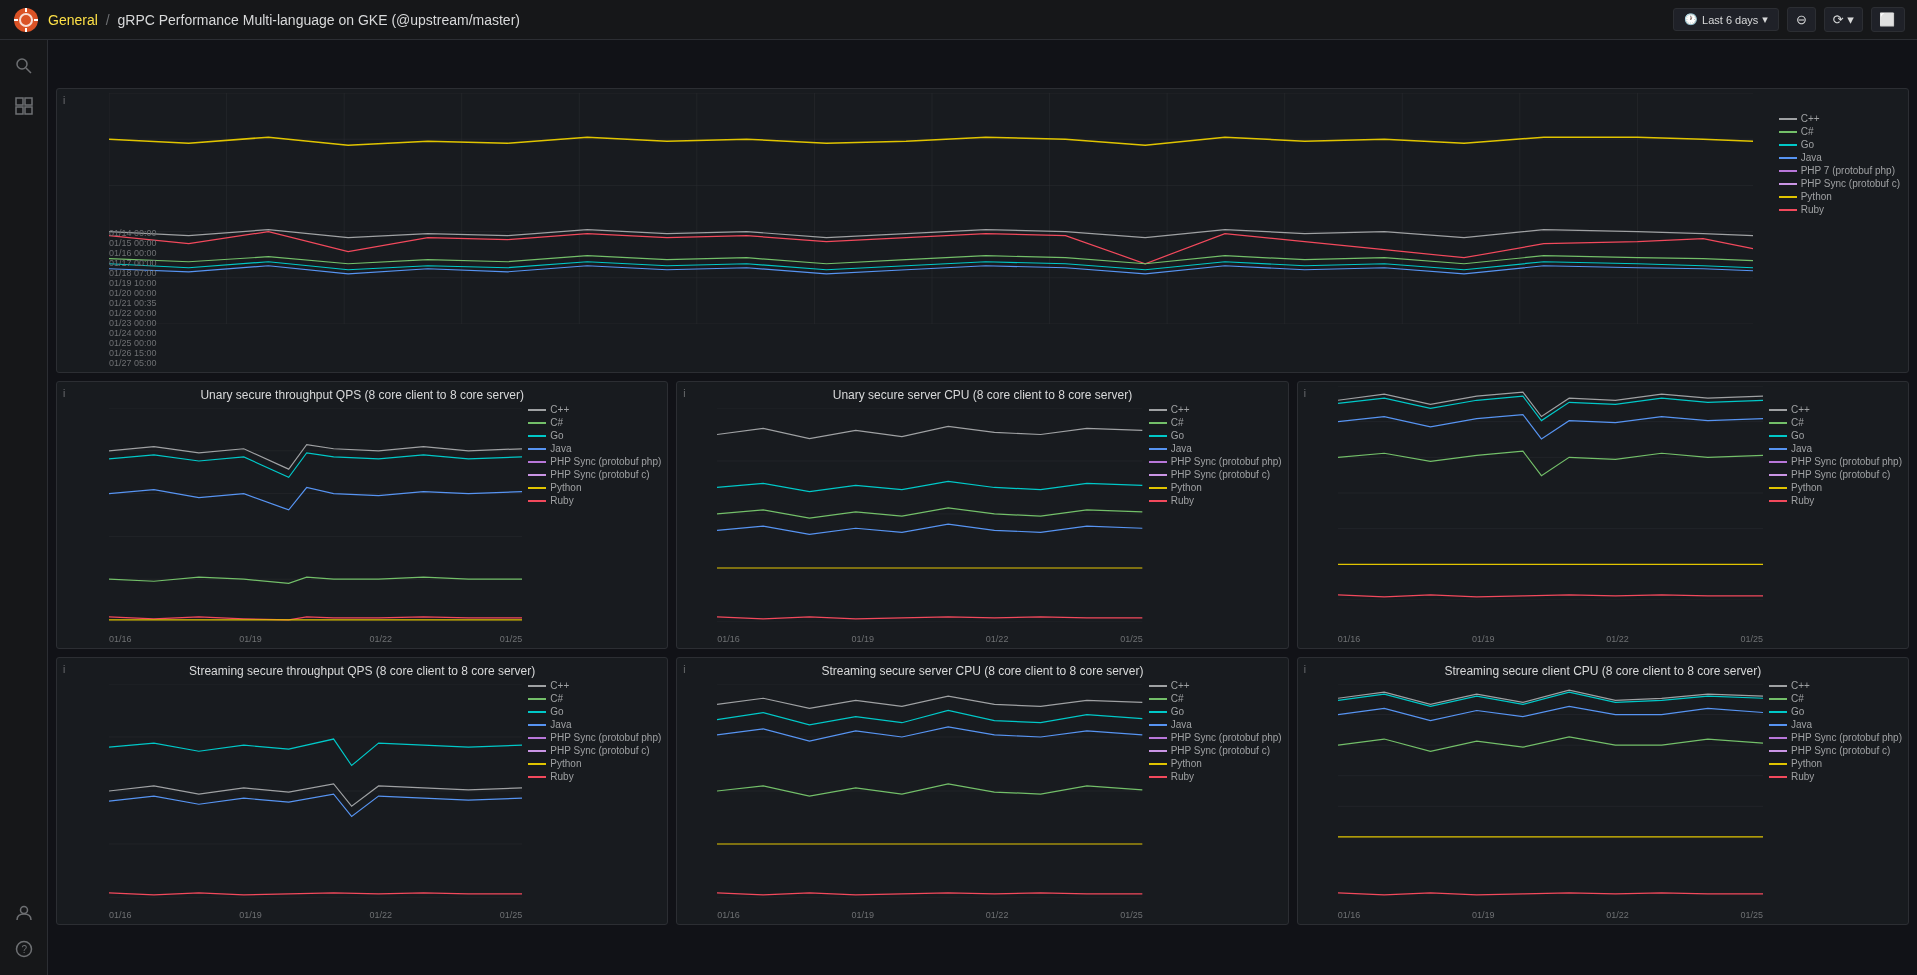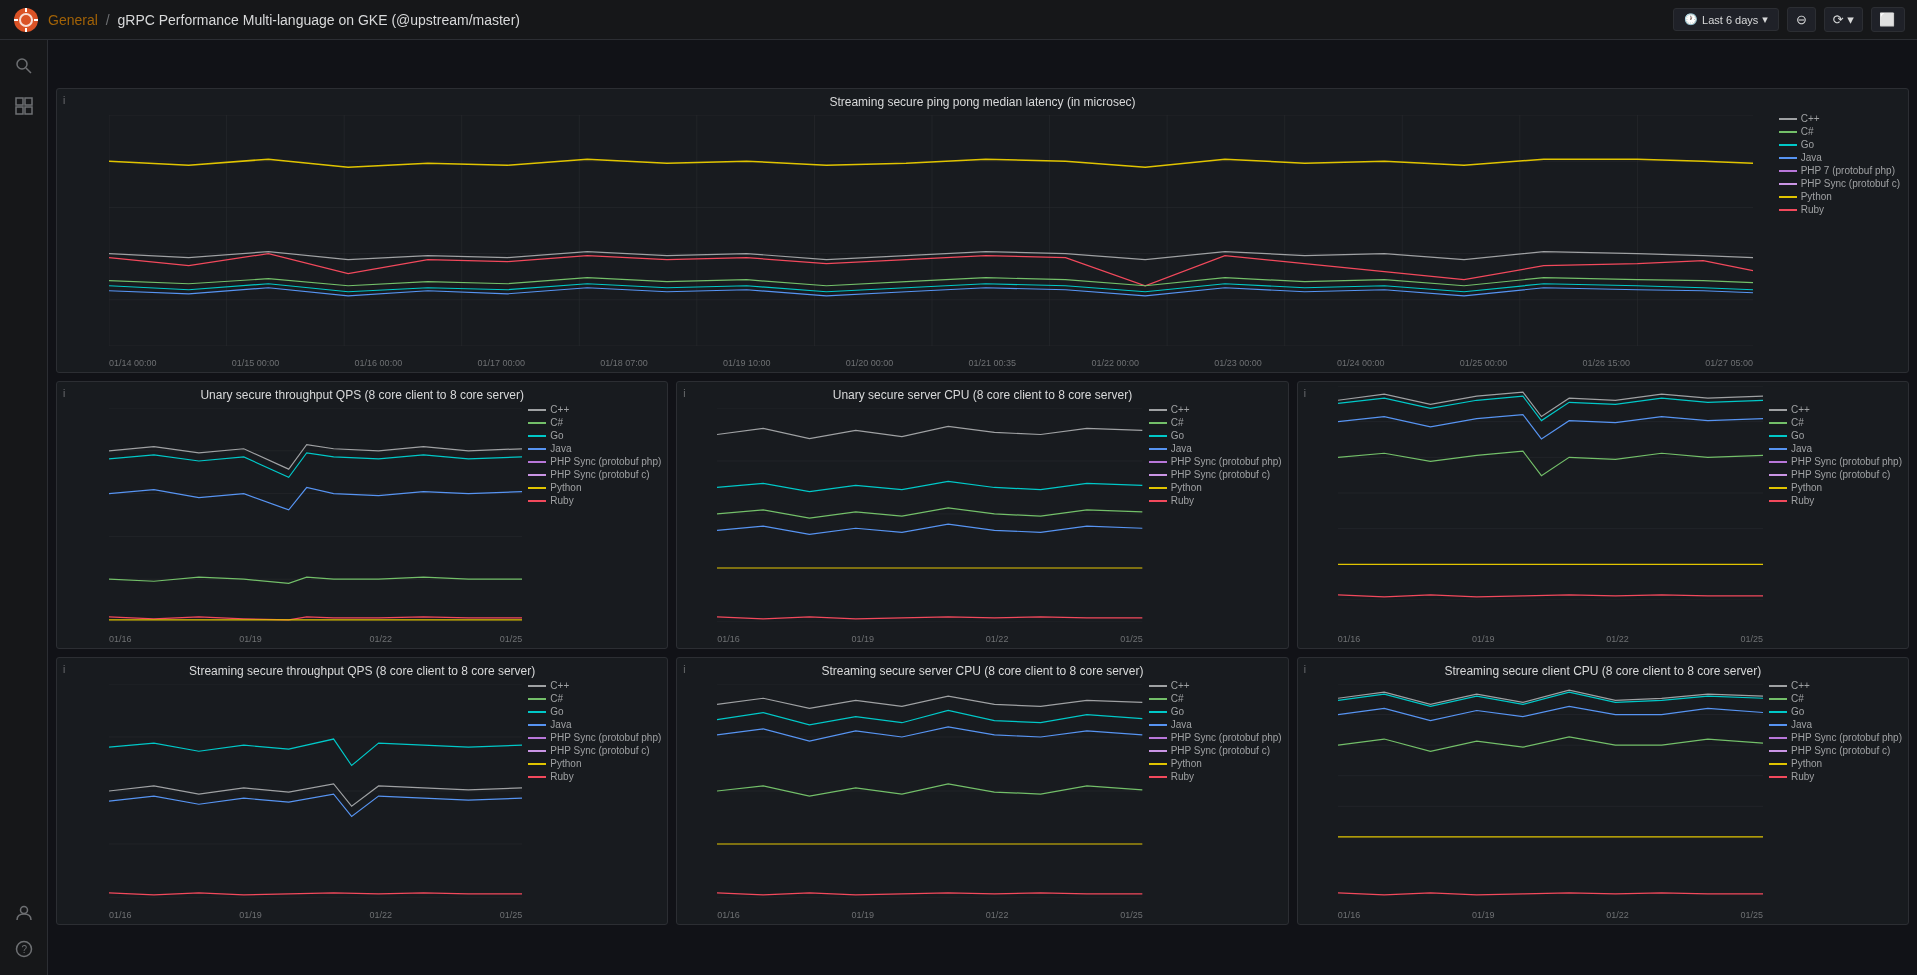--- a/index.html
+++ b/index.html
@@ -171,21 +171,21 @@
     <svg viewBox="0 0 28 28" width="28" height="28">
       <circle cx="14" cy="14" r="12" fill="#f05a28" opacity="0.9"></circle>
       <circle cx="14" cy="14" r="6" fill="none" stroke="#fff" stroke-width="2" opacity="0.8"></circle>
       <line x1="14" y1="2" x2="14" y2="6" stroke="#fff" stroke-width="2"></line>
       <line x1="14" y1="22" x2="14" y2="26" stroke="#fff" stroke-width="2"></line>
       <line x1="2" y1="14" x2="6" y2="14" stroke="#fff" stroke-width="2"></line>
       <line x1="22" y1="14" x2="26" y2="14" stroke="#fff" stroke-width="2"></line>
     </svg>
   </div>
   <div class="topbar-title">
-    <span style="color:#a16207;cursor:pointer">General</span>
+    <span style="color:#fde047;cursor:pointer">General</span>
     <span class="sep">/</span>
     <span>gRPC Performance Multi-language on GKE (@upstream/master)</span>
   </div>
   <div class="topbar-right">
     <button class="time-btn">
       <span>🕐</span>
       <span>Last 6 days</span>
       <span>▾</span>
     </button>
     <button class="icon-btn">⊖</button>
@@ -222,21 +222,20 @@
           <text x="6.5" y="13" fill="#6e7073" font-size="10">?</text>
         </svg>
     </div>
   </div>
 </div>
 
 <div class="main">
 
   <div class="chart-panel" style="height:285px;">
     <div class="info-icon">i</div>
-    <div class="chart-panel-title">Streaming secure ping pong median latency (in microsec)</div>
 
     <div class="legend">
       <div class="legend-item">
         <div class="legend-line" style="background:#9fa1a3;"></div>
         <span>C++</span>
       </div>
       <div class="legend-item">
         <div class="legend-line" style="background:#73bf69;"></div>
         <span>C#</span>
       </div>
@@ -303,21 +302,21 @@
 
       <polyline points="0,142 80,150 160,138 240,158 320,144 400,146 480,140 560,144 640,142 720,148 800,144 880,140 960,142 1040,170 1120,140 1200,148 1280,156 1360,164 1440,150 1534,148 1600,145 1650,155" fill="none" stroke="#f2495c" stroke-width="1.2"></polyline>
 
       <polyline points="0,170 80,174 160,168 240,176 320,172 400,174 480,168 560,172 640,170 720,176 800,172 880,168 960,170 1040,176 1120,168 1200,172 1280,170 1360,176 1440,168 1534,170 1600,172 1650,174" fill="none" stroke="#00c8c8" stroke-width="1.2"></polyline>
 
       <polyline points="0,175 80,178 160,172 240,180 320,175 400,178 480,172 560,176 640,174 720,180 800,176 880,172 960,174 1040,180 1120,172 1200,176 1280,174 1360,180 1440,172 1534,174 1600,175 1650,177" fill="none" stroke="#5794f2" stroke-width="1.2"></polyline>
 
       <polyline points="0,165 80,168 160,163 240,170 320,166 400,168 480,162 560,166 640,164 720,170 800,166 880,162 960,164 1040,170 1120,162 1200,166 1280,164 1360,170 1440,162 1534,164 1600,165 1650,167" fill="none" stroke="#73bf69" stroke-width="1.2"></polyline>
     </svg>
 
-    <div style="position:absolute; bottom:4px; left:52px; right:155px; display:flex; justify-content:space-between; font-size:9px; color:#6e7073;">
+    <div style="position:absolute; bottom:4px; left:52px; right:155px; display:flex; justify-content:space-between; font-size:9px; color:#6e7073;flex-direction:column;">
       <span>01/14 00:00</span>
         <span>01/15 00:00</span>
         <span>01/16 00:00</span>
         <span>01/17 00:00</span>
         <span>01/18 07:00</span>
         <span>01/19 10:00</span>
         <span>01/20 00:00</span>
         <span>01/21 00:35</span>
         <span>01/22 00:00</span>
         <span>01/23 00:00</span>

